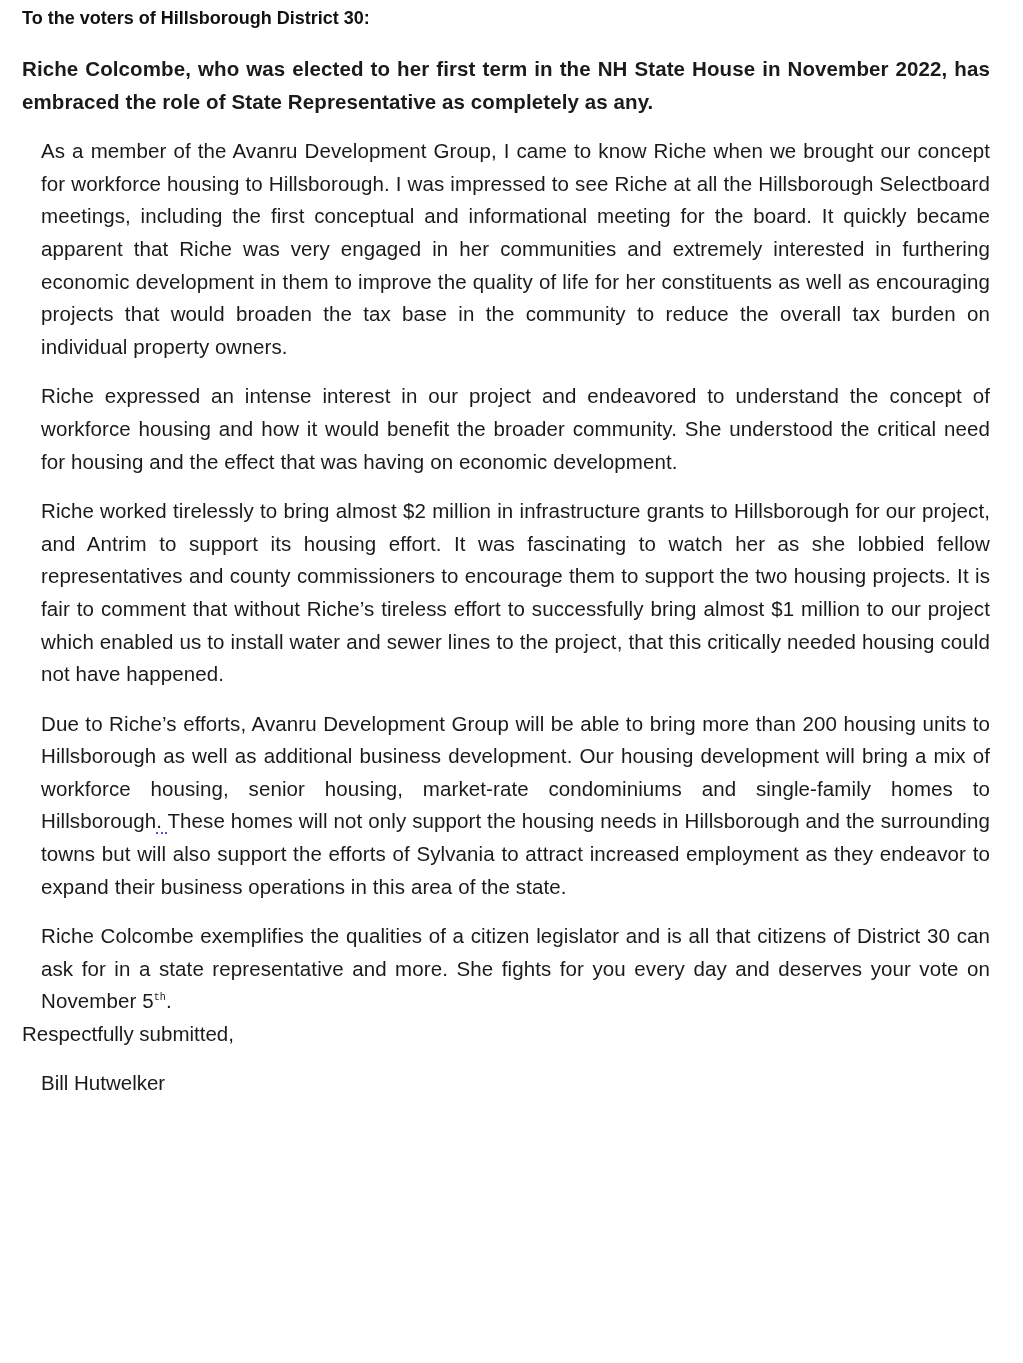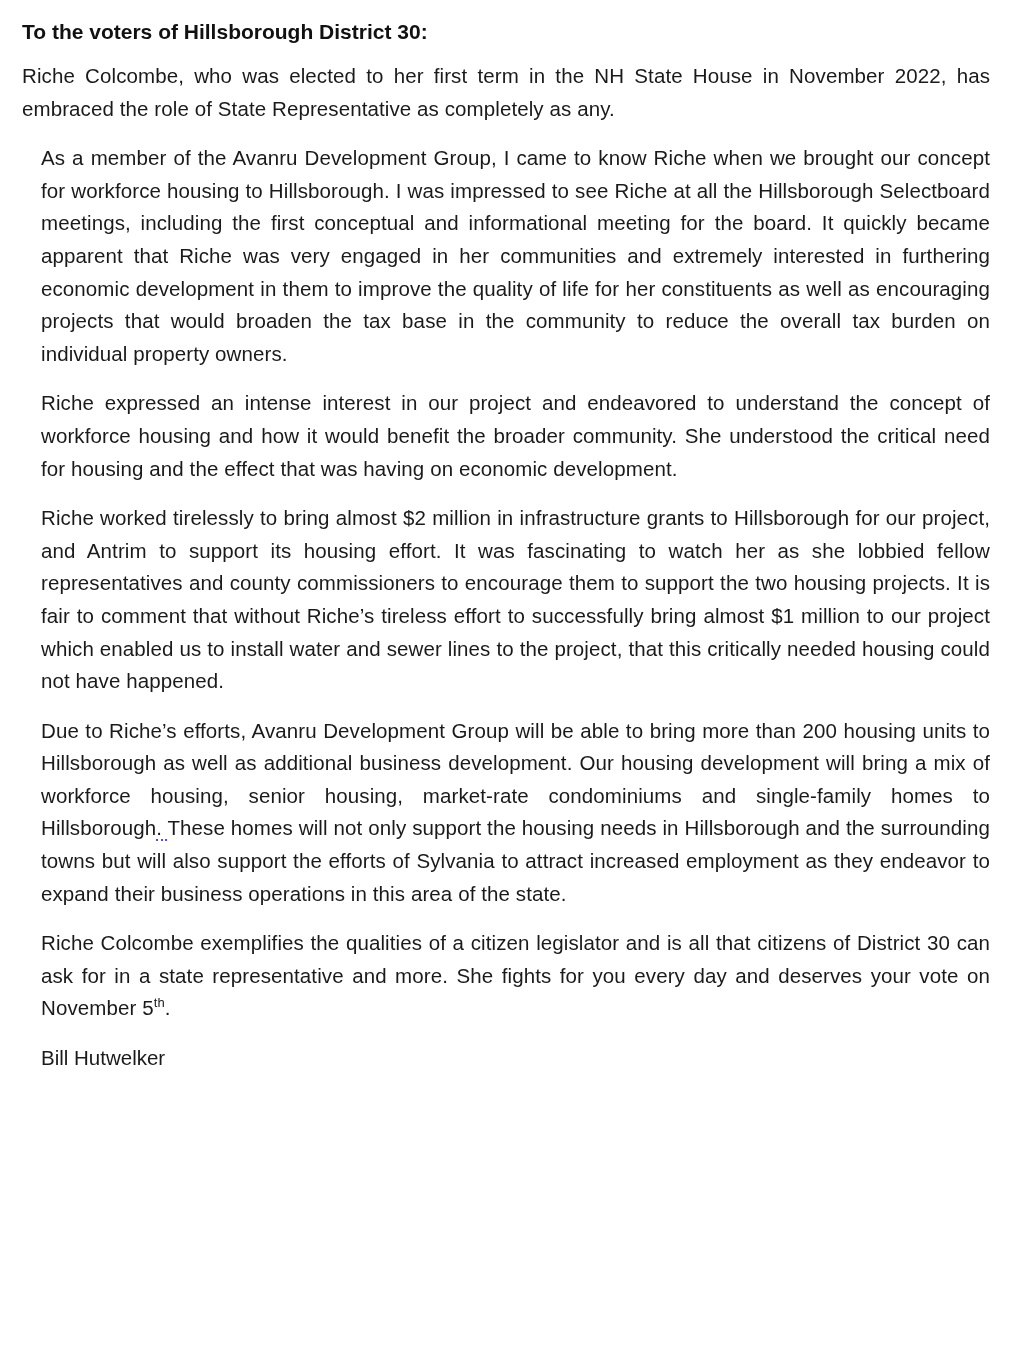--- a/index.html
+++ b/index.html
@@ -3,51 +3,52 @@
 <meta charset="utf-8">
 <style>
   html, body { margin: 0; padding: 0; background: #ffffff; }
   body {
     width: 1023px; height: 1363px; overflow: hidden;
     font-family: "Liberation Sans", sans-serif;
     color: #1a1a1a;
   }
   .page { padding: 0 33px 0 22px; }
   .heading {
-    font-weight: bold; font-size: 21px; line-height: 32px; color: #111;
-    margin-top: 16px;
+    font-weight: bold; font-size: 18px; line-height: 32px; color: #111;
+    margin-top: 2px;
   }
   .para {
     font-size: 20.5px; line-height: 32.6px;
     text-align: justify; margin: 0;
     letter-spacing: 0.1px;
   }
-  .gap-large { margin-top: 12px; }
+  .gap-large { margin-top: 19px; font-weight: bold; }
   .gap { margin-top: 17px; margin-left: 19px; }
   .marker {
     border-bottom: 2px dotted #5b4bd6;
   }
-  sup { font-size: 13px; line-height: 0; }
+  sup { font-size: 10px; line-height: 0; font-family: Liberation Mono, monospace; }
   .sig { font-size: 20.5px; line-height: 32px; margin: 0; }
 </style>
 </head>
 <body>
 
 <div class="page">
   <div class="heading">
     <div>To the voters of Hillsborough District 30:</div>
   </div>
 
   <p class="para gap-large">Riche Colcombe, who was elected to her first term in the NH State House in November 2022, has embraced the role of State Representative as completely as any.</p>
   <p class="para gap">As a member of the Avanru Development Group, I came to know Riche when we brought our concept for workforce housing to Hillsborough. I was impressed to see Riche at all the Hillsborough Selectboard meetings, including the first conceptual and informational meeting for the board. It quickly became apparent that Riche was very engaged in her communities and extremely interested in furthering economic development in them to improve the quality of life for her constituents as well as encouraging projects that would broaden the tax base in the community to reduce the overall tax burden on individual property owners.</p>
   <p class="para gap">Riche expressed an intense interest in our project and endeavored to understand the concept of workforce housing and how it would benefit the broader community. She understood the critical need for housing and the effect that was having on economic development.</p>
   <p class="para gap">Riche worked tirelessly to bring almost $2 million in infrastructure grants to Hillsborough for our project, and Antrim to support its housing effort. It was fascinating to watch her as she lobbied fellow representatives and county commissioners to encourage them to support the two housing projects. It is fair to comment that without Riche’s tireless effort to successfully bring almost $1 million to our project which enabled us to install water and sewer lines to the project, that this critically needed housing could not have happened.</p>
 
   <p class="para gap"><span>Due to Riche’s efforts, Avanru Development Group will be able to bring more than 200 housing units to Hillsborough as well as additional business development. Our housing development will bring a mix of workforce housing, senior housing, market-rate condominiums and single-family homes to Hillsborough</span><span class="marker">. </span><span>These homes will not only support the housing needs in Hillsborough and the surrounding towns but will also support the efforts of Sylvania to attract increased employment as they endeavor to expand their business operations in this area of the state.</span></p>
 
 
   <p class="para gap"><span>Riche Colcombe exemplifies the qualities of a citizen legislator and is all that citizens of District 30 can ask for in a state representative and more.  She fights for you every day and deserves your vote on November 5</span><sup>th</sup><span>.</span></p>
 
+  <p class="sig gap">Respectfully submitted,</p>
 
   <div class="gap">
     <p class="sig">Bill Hutwelker</p>
   </div>
 </div>
 
 </body></html>

